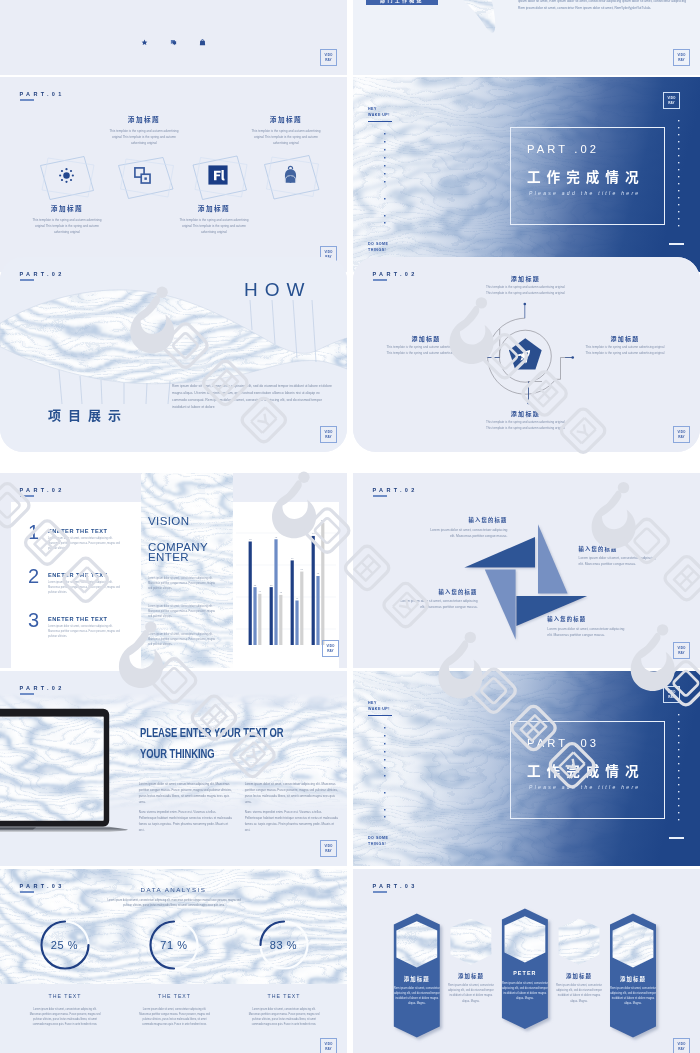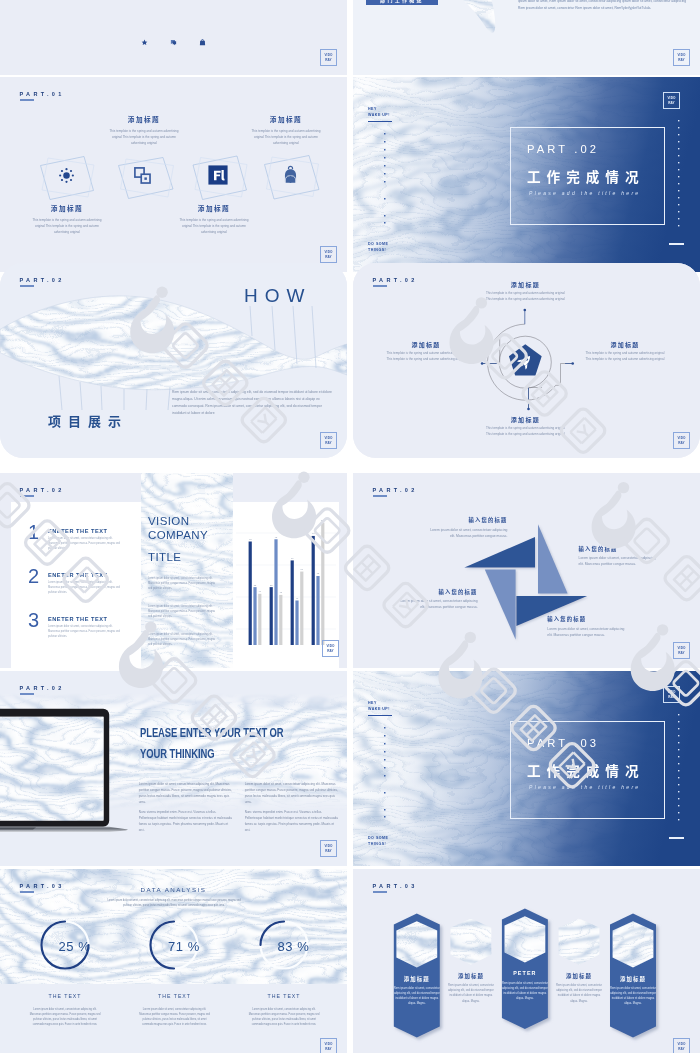--- a/index.html
+++ b/index.html
@@ -1,21 +1,21 @@
 <!DOCTYPE html>
 <html><head>
 <meta charset="utf-8">
 <style>
   html,body{margin:0;padding:0;background:#ffffff;}
   body{width:700px;height:1053px;overflow:hidden;
        font-family:"Liberation Sans",sans-serif;-webkit-font-smoothing:antialiased;}
   #grid{position:relative;width:700px;height:1053px;overflow:hidden;background:#ffffff;}
   .slide{position:absolute;width:347px;height:195px;overflow:hidden;background:#eaedf6;}
   .sl{left:0;} .sr{left:353px;}
-  .r0{top:-120px;} .r1{top:77px;} .r2{top:263px;border-radius:23px;} .r3{top:473px;} .r4{top:671px;} .r5{top:869px;}
+  .r0{top:-120px;} .r1{top:77px;} .r2{top:257px;border-radius:23px;} .r3{top:473px;} .r4{top:671px;} .r5{top:869px;}
   svg{display:block;}
   .abs{position:absolute;}
   .fill{position:absolute;inset:0;}
 
   
   .partlab{position:absolute;left:19.4px;top:13.6px;color:#22417f;font-weight:bold;
            font-size:5.5px;letter-spacing:3.4px;}
   .partbar{position:absolute;left:19.6px;top:22.3px;width:14.8px;height:1.5px;background:#6f8dc6;}
 
   
@@ -66,21 +66,21 @@
   .s08 .lb .t{color:#2b4d92;font-weight:bold;font-size:5.3px;letter-spacing:1.2px;}
   .s08 .lb .p{color:#7f8fab;font-size:3.35px;line-height:1.82;margin-top:2.5px;}
 
   
   .s09 .hd{position:absolute;color:#27508f;font-size:13px;font-weight:bold;letter-spacing:-0.1px;transform-origin:0 0;transform:scaleX(0.725);}
   .s09 .col{position:absolute;width:95px;color:#7b89a3;font-size:3.05px;line-height:2.0;}
 
   
   .s11 .hd{position:absolute;color:#33538f;font-size:6.2px;letter-spacing:1.5px;}
   .s11 .st{position:absolute;color:#7b8ba6;font-size:2.55px;line-height:1.95;text-align:center;}
-  .s11 .val{position:absolute;color:#27508f;font-size:13px;letter-spacing:.6px;padding-left:10px;}
+  .s11 .val{position:absolute;color:#27508f;font-size:11px;letter-spacing:.6px;}
   .s11 .tt{position:absolute;color:#33538f;font-size:5.2px;letter-spacing:1px;text-align:center;}
   .s11 .bp{position:absolute;color:#7b8ba6;font-size:2.55px;line-height:2.05;text-align:center;}
   .s12 .ht{position:absolute;color:#fff;font-weight:bold;font-size:5.4px;letter-spacing:1.1px;text-align:center;}
   .s12 .hp{position:absolute;color:#d9e4f6;font-size:2.7px;line-height:1.95;text-align:center;}
   .s12 .ht2{position:absolute;color:#2b4d92;font-weight:bold;font-size:5.4px;letter-spacing:1.1px;text-align:center;}
   .s12 .hp2{position:absolute;color:#7f8fab;font-size:2.7px;line-height:1.95;text-align:center;}
 
   
   #wm{position:absolute;inset:0;pointer-events:none;}
 </style>
@@ -508,22 +508,22 @@
   <div class="nl" style="left:48px;top:55px">ENETER THE TEXT</div>
   <div class="np" style="left:48px;top:64px">Lorem ipsum dolor sit amet, consectetuer adipiscing elit. Maecenas porttitor congue massa. Fusce posuere, magna sed pulvinar ultricies.</div>
   <div class="num" style="left:28px;top:92px">2</div>
   <div class="nl" style="left:48px;top:99px">ENETER THE TEXT</div>
   <div class="np" style="left:48px;top:108px">Lorem ipsum dolor sit amet, consectetuer adipiscing elit. Maecenas porttitor congue massa. Fusce posuere, magna sed pulvinar ultricies.</div>
   <div class="num" style="left:28px;top:136px">3</div>
   <div class="nl" style="left:48px;top:143px">ENETER THE TEXT</div>
   <div class="np" style="left:48px;top:152px">Lorem ipsum dolor sit amet, consectetuer adipiscing elit. Maecenas porttitor congue massa. Fusce posuere, magna sed pulvinar ultricies.</div>
 
   <div class="hd" style="left:148px;top:42px">VISION</div>
-  <div class="hd" style="left:148px;top:56px">COMPANY</div>
-  <div class="hd" style="left:148px;top:78px">TITLE</div>
+  <div class="hd" style="left:148px;top:68px">COMPANY</div>
+  <div class="hd" style="left:148px;top:78px">ENTER</div>
   <div class="bp" style="left:148px;top:103px">Lorem ipsum dolor sit amet, consectetuer adipiscing elit. Maecenas porttitor congue massa. Fusce posuere, magna sed pulvinar ultricies.</div>
   <div class="bp" style="left:148px;top:131px">Lorem ipsum dolor sit amet, consectetuer adipiscing elit. Maecenas porttitor congue massa. Fusce posuere, magna sed pulvinar ultricies.</div>
   <div class="bp" style="left:148px;top:159px">Lorem ipsum dolor sit amet, consectetuer adipiscing elit. Maecenas porttitor congue massa. Fusce posuere, magna sed pulvinar ultricies.</div>
 
   <svg class="abs" style="left:232px;top:34px" width="104" height="153" viewBox="0 0 104 153">
     <g stroke="#eef1f7" stroke-width="0.6">
       <line x1="4" y1="26" x2="104" y2="26"></line>
           <line x1="4" y1="58" x2="104" y2="58"></line>
       <line x1="4" y1="90" x2="104" y2="90"></line>
           <line x1="4" y1="122" x2="104" y2="122"></line>

